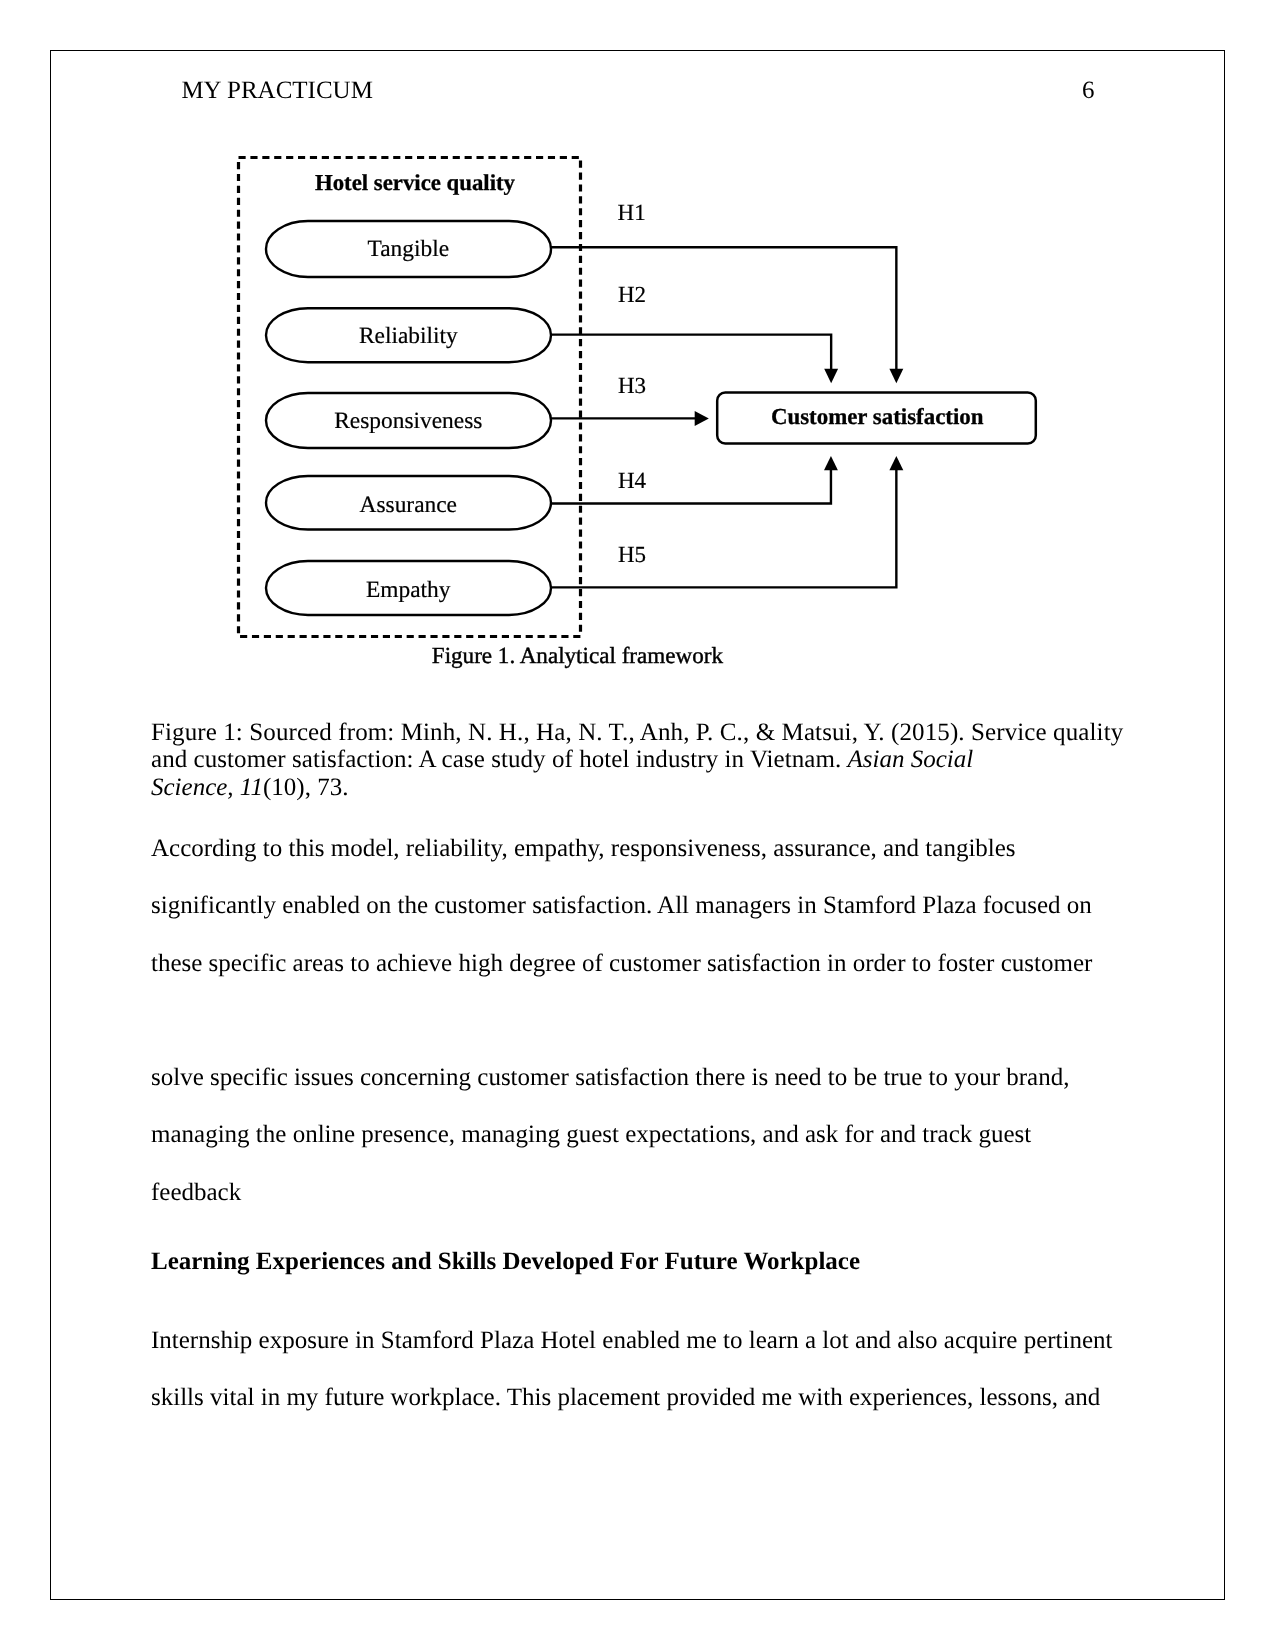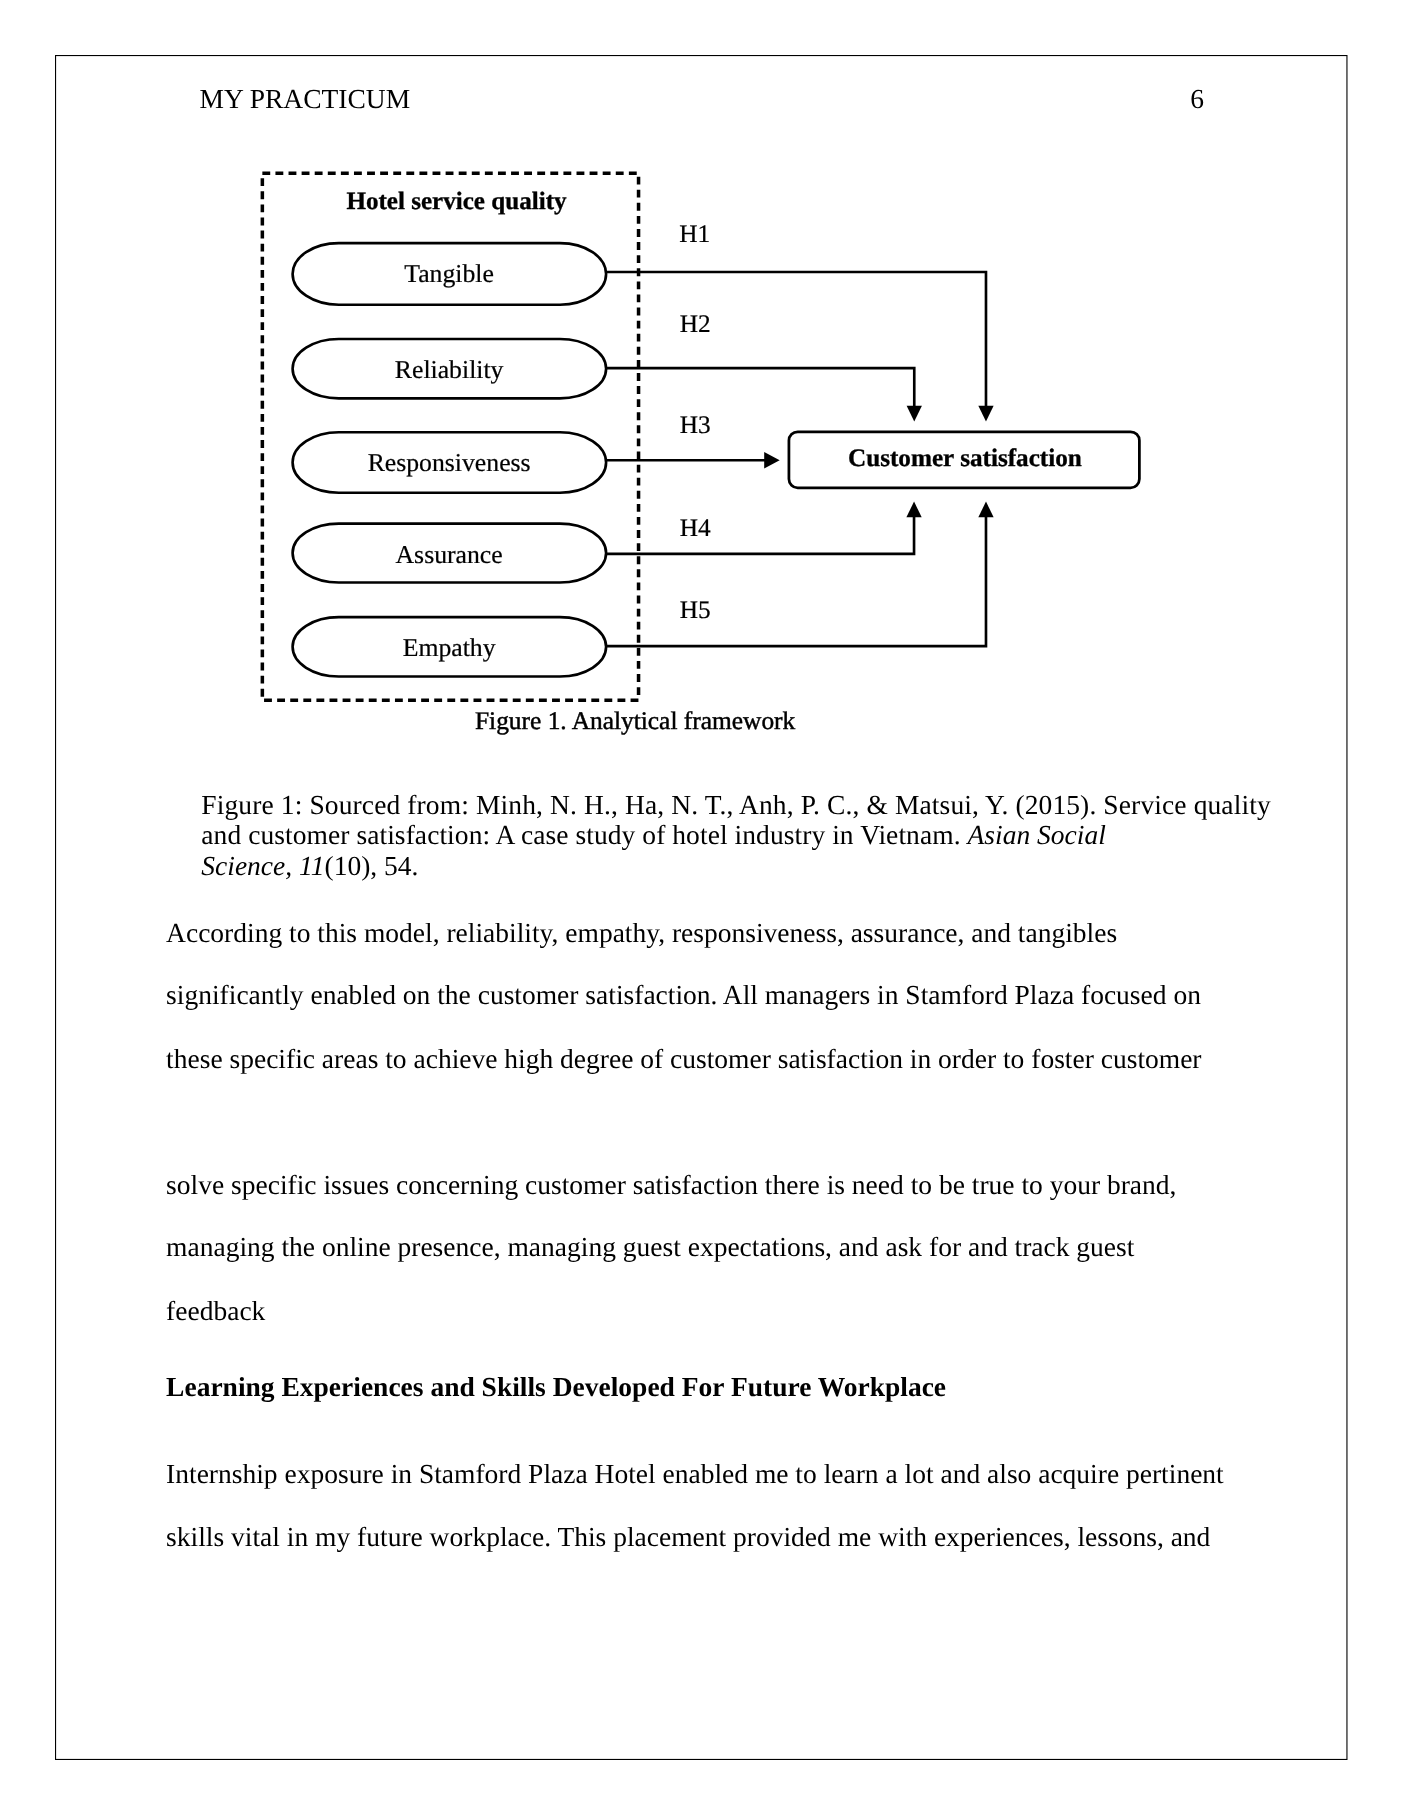--- a/index.html
+++ b/index.html
@@ -6,21 +6,21 @@
   body{width:1275px;height:1650px;overflow:hidden;
        font-family:"Liberation Serif",serif;color:#000;
        -webkit-font-smoothing:antialiased;text-rendering:geometricPrecision;}
   #page-border{position:absolute;left:49.8px;top:49.8px;width:1175.5px;height:1550.2px;
        border:1.5px solid #000;box-sizing:border-box;}
   .hdr{position:absolute;font-size:25px;line-height:27.5px;white-space:nowrap;}
   #hdr-title{left:181.4px;top:76.6px;}
   #hdr-page{left:1082px;top:76.5px;}
   #figure{position:absolute;left:0;top:0;}
   .para{position:absolute;margin:0;left:151px;font-size:25px;}
-  .caption{line-height:27.5px;top:718.6px;margin-left:32px;}
+  .caption{line-height:27.5px;top:718.6px;}
   .body1{line-height:57.25px;top:820px;}
   .heading{line-height:57.25px;top:1232.8px;font-weight:bold;white-space:nowrap;}
   .body2{line-height:57.25px;top:1311.5px;}
   i{font-style:italic;text-align:center;}
 </style>
 </head>
 <body>
 
 <div id="page-border"></div>
 
@@ -66,21 +66,21 @@
       <text x="617.9" y="487.6" font-size="23">H4</text>
       <text x="617.9" y="561.7" font-size="23">H5</text>
       <text x="431.8" y="662.5" font-size="23.1" stroke-width="0.42">Figure 1. Analytical framework</text>
     </g>
   </g>
 </svg>
 
 <p class="para caption">
   <span style="letter-spacing:0.105px">Figure 1: Sourced from: Minh, N. H., Ha, N. T., Anh, P. C., &amp; Matsui, Y. (2015). Service quality</span><br>
   <span style="letter-spacing:0.06px">and customer satisfaction: A case study of hotel industry in Vietnam. </span><i>Asian Social</i><br>
-  <i>Science, 11</i><span>(10), 54.</span>
+  <i>Science, 11</i><span>(10), 73.</span>
 </p>
 
 <p class="para body1">
   <span>According to this model, reliability, empathy, responsiveness, assurance, and tangibles</span><br>
   <span>significantly enabled on the customer satisfaction. All managers in Stamford Plaza focused on</span><br>
   <span>these specific areas to achieve high degree of customer satisfaction in order to foster customer</span><br>
   <br>
   <span>solve specific issues concerning customer satisfaction there is need to be true to your brand,</span><br>
   <span>managing the online presence, managing guest expectations, and ask for and track guest</span><br>
   <span>feedback</span>

